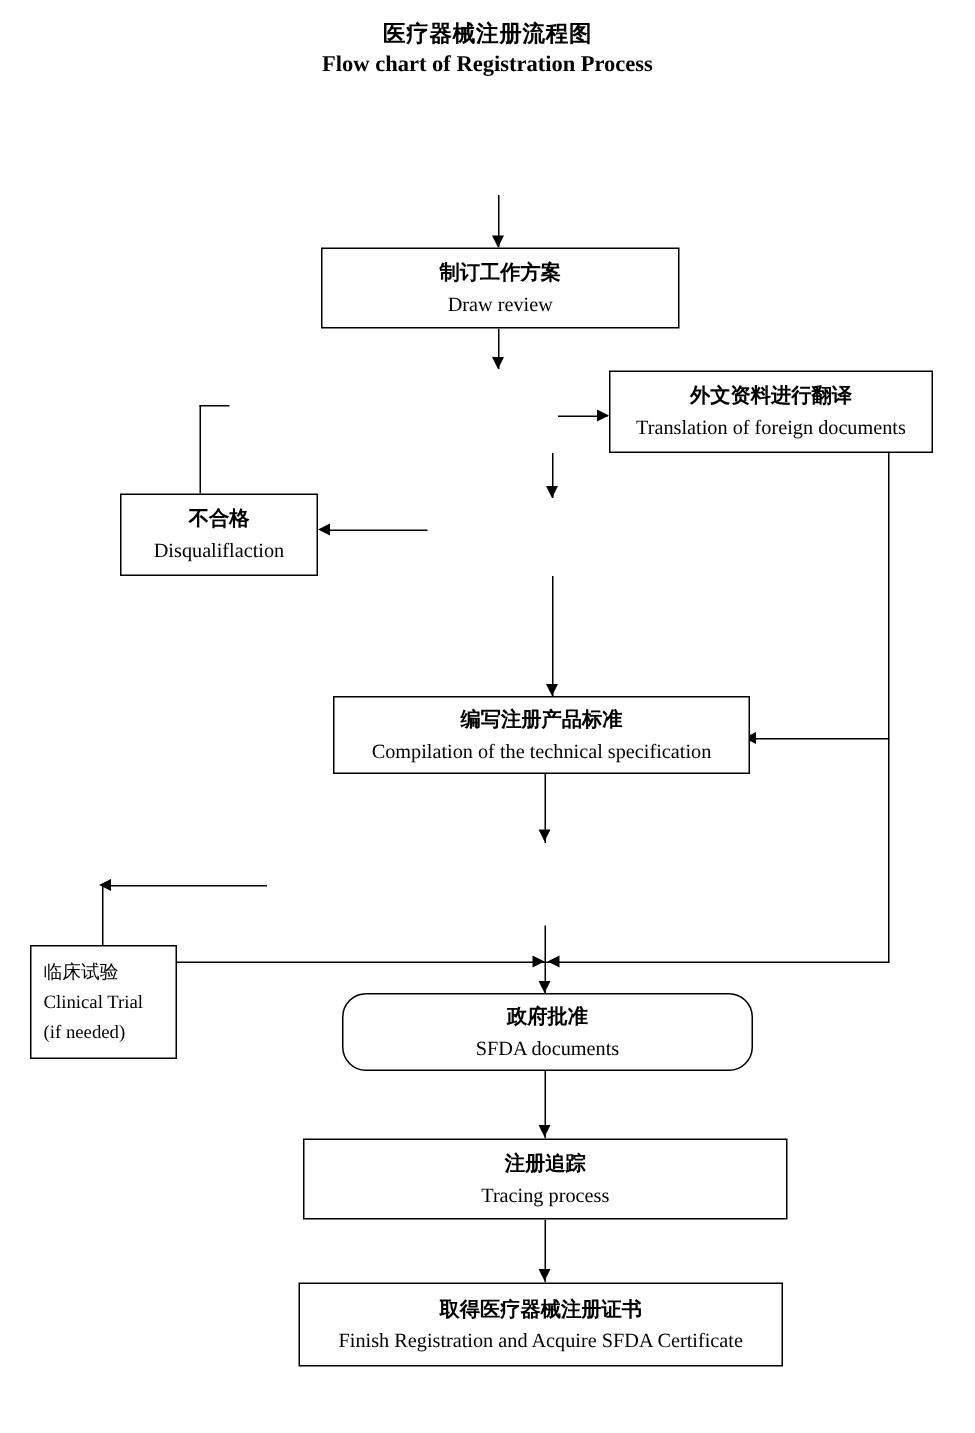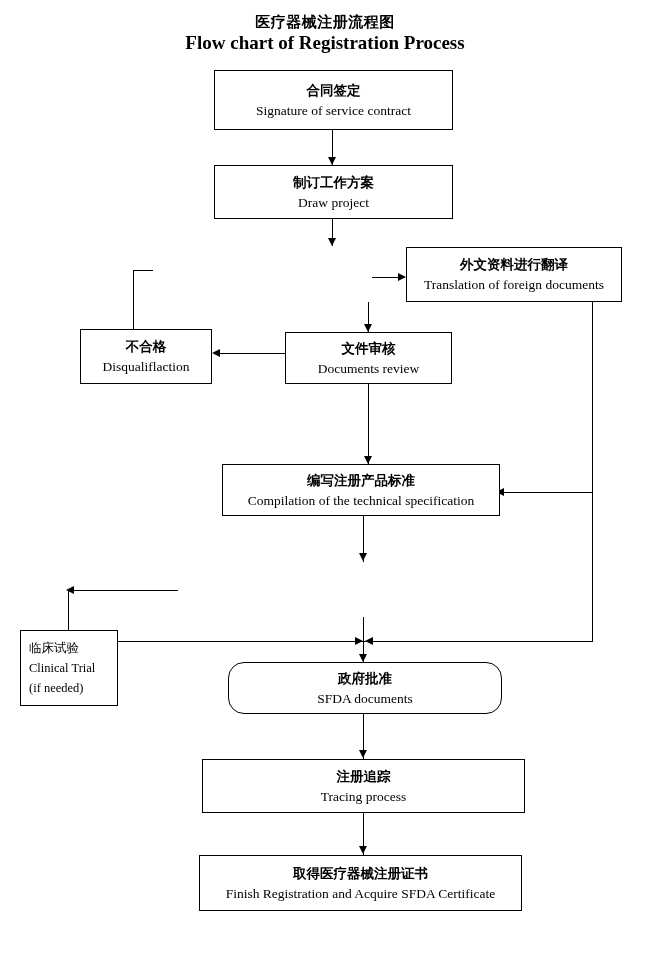--- a/index.html
+++ b/index.html
@@ -27,21 +27,21 @@
   .title-cn {
     font-family: "DejaVu Sans", "Liberation Sans", sans-serif;
     font-weight: bold;
     font-size: 15px;
     letter-spacing: 0.5px;
     line-height: 20px;
   }
   .title-en {
     font-family: "Liberation Serif", "DejaVu Serif", serif;
     font-weight: bold;
-    font-size: 19px;
+    font-size: 15px;
     line-height: 20px;
     margin-top: 1px;
   }
   
   .node {
     position: absolute;
     border: 1px solid #000000;
     background: #ffffff;
     box-sizing: border-box;
     display: flex;
@@ -163,45 +163,37 @@
 
   <div class="ln v" style="left:363px; top:641px; height:22px;"></div>
   <div class="arrow down" style="left:358.5px; top:654px;"></div>
 
   <div class="ln v" style="left:363px; top:714px; height:45px;"></div>
   <div class="arrow down" style="left:358.5px; top:750px;"></div>
 
   <div class="ln v" style="left:363px; top:813px; height:42px;"></div>
   <div class="arrow down" style="left:358.5px; top:846px;"></div>
 
-  <div class="node" style="left:214px; top:70px; width:239px; height:60px;">
-    <div class="cn">合同签定</div>
-    <div class="en">Signature of service contract</div>
-  </div>
 
   <div class="node" style="left:214px; top:165px; width:239px; height:54px;">
     <div class="cn">制订工作方案</div>
-    <div class="en">Draw project</div>
+    <div class="en">Draw review</div>
   </div>
 
 
   <div class="node" style="left:406px; top:247px; width:216px; height:55px;">
     <div class="cn">外文资料进行翻译</div>
     <div class="en">Translation of foreign documents</div>
   </div>
 
   <div class="node" style="left:80px; top:329px; width:132px; height:55px;">
     <div class="cn">不合格</div>
     <div class="en">Disqualiflaction</div>
   </div>
 
-  <div class="node" style="left:285px; top:332px; width:167px; height:52px;">
-    <div class="cn">文件审核</div>
-    <div class="en">Documents review</div>
-  </div>
 
   <div class="node" style="left:222px; top:464px; width:278px; height:52px;">
     <div class="cn">编写注册产品标准</div>
     <div class="en">Compilation of the technical specification</div>
   </div>
 
 
   <div class="node align-left" style="left:20px; top:630px; width:98px; height:76px;">
     <div class="cn">临床试验</div>
     <div class="en">Clinical Trial</div>

